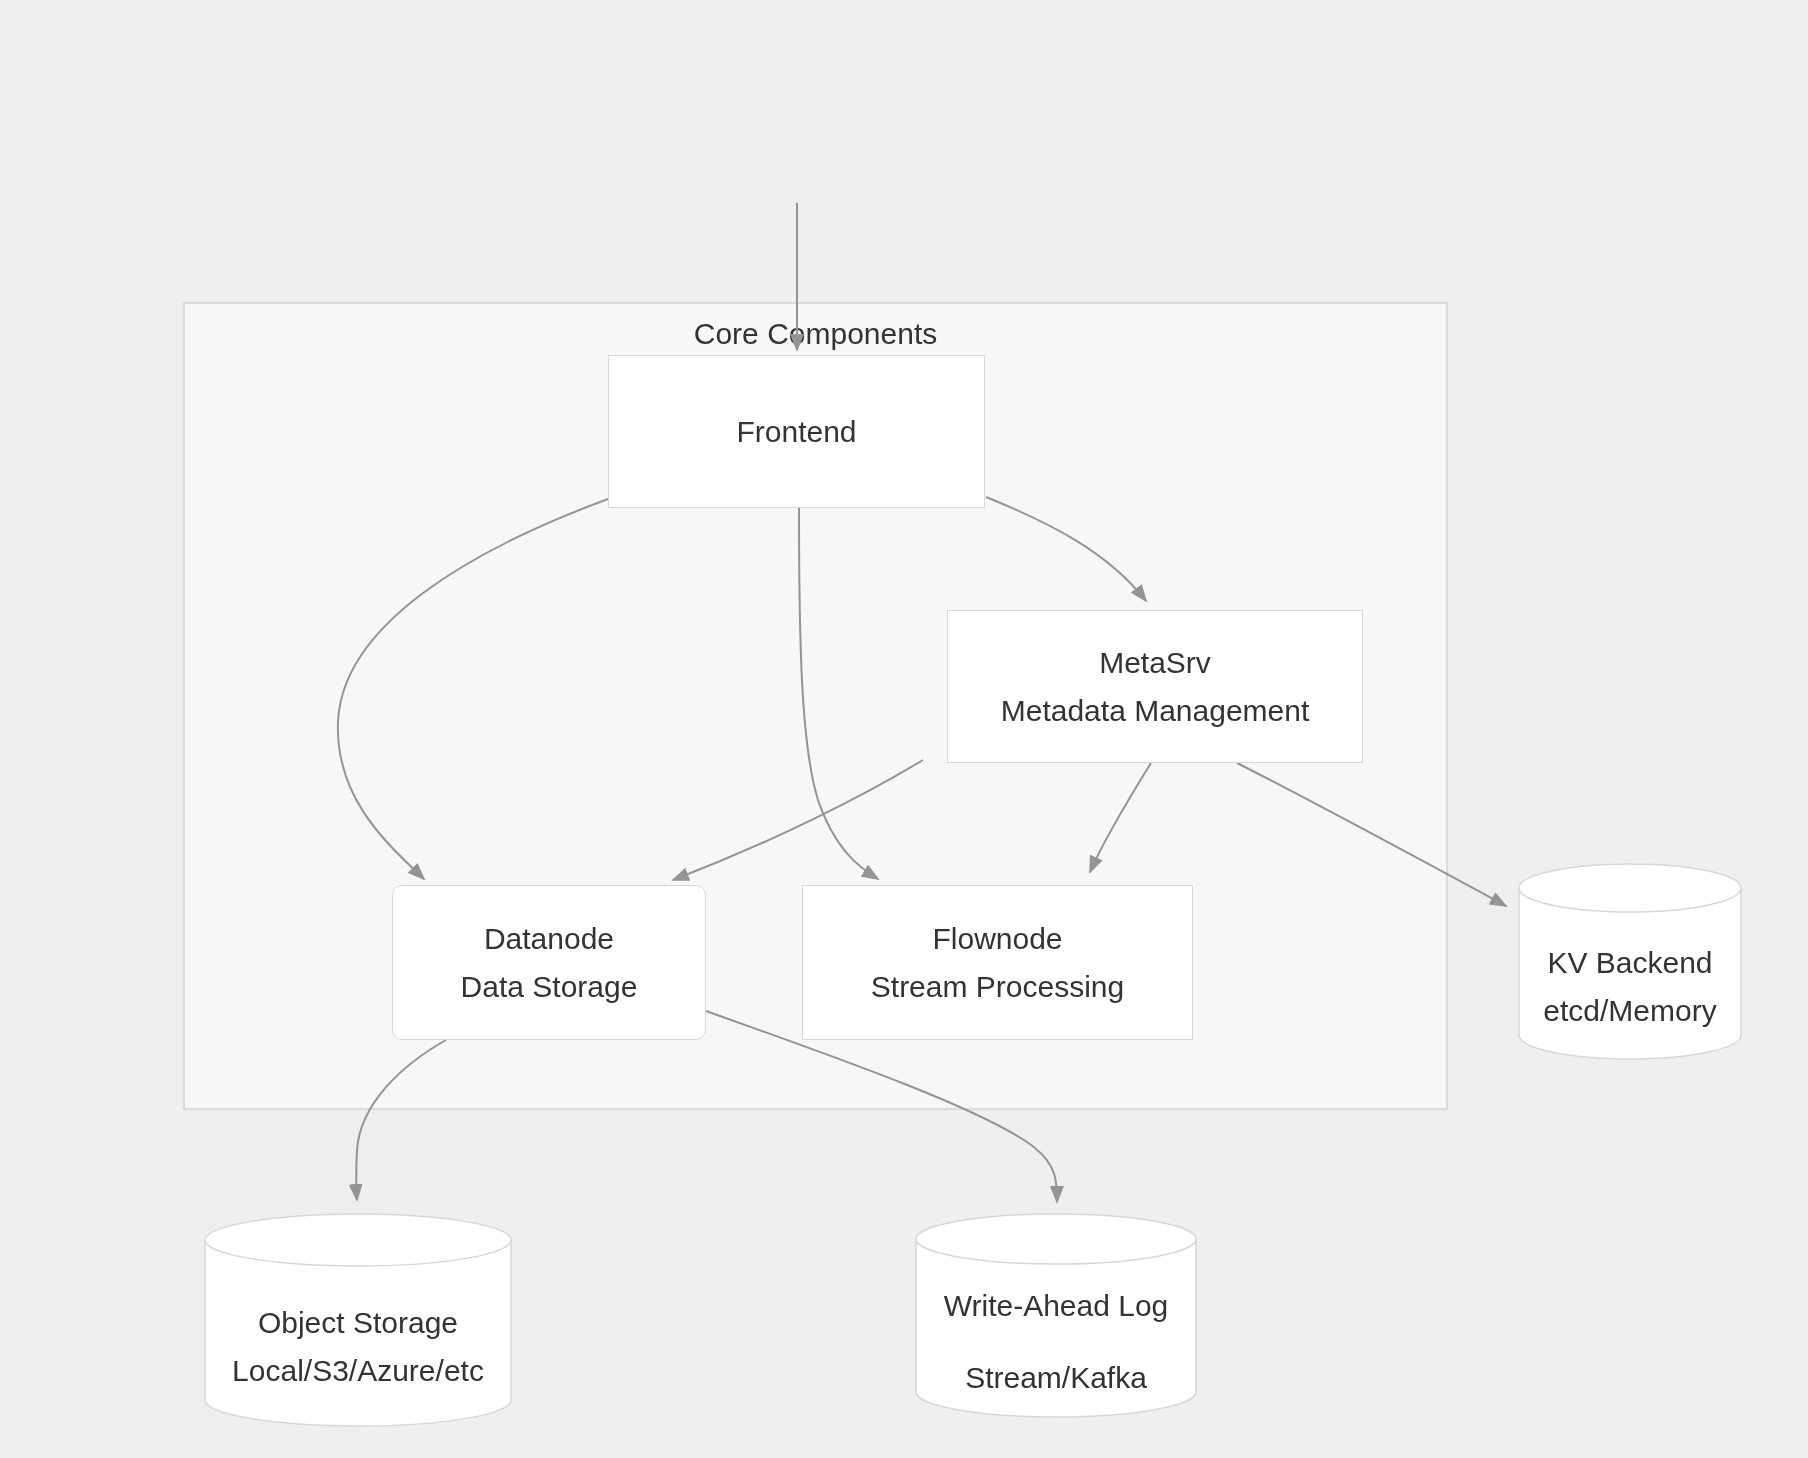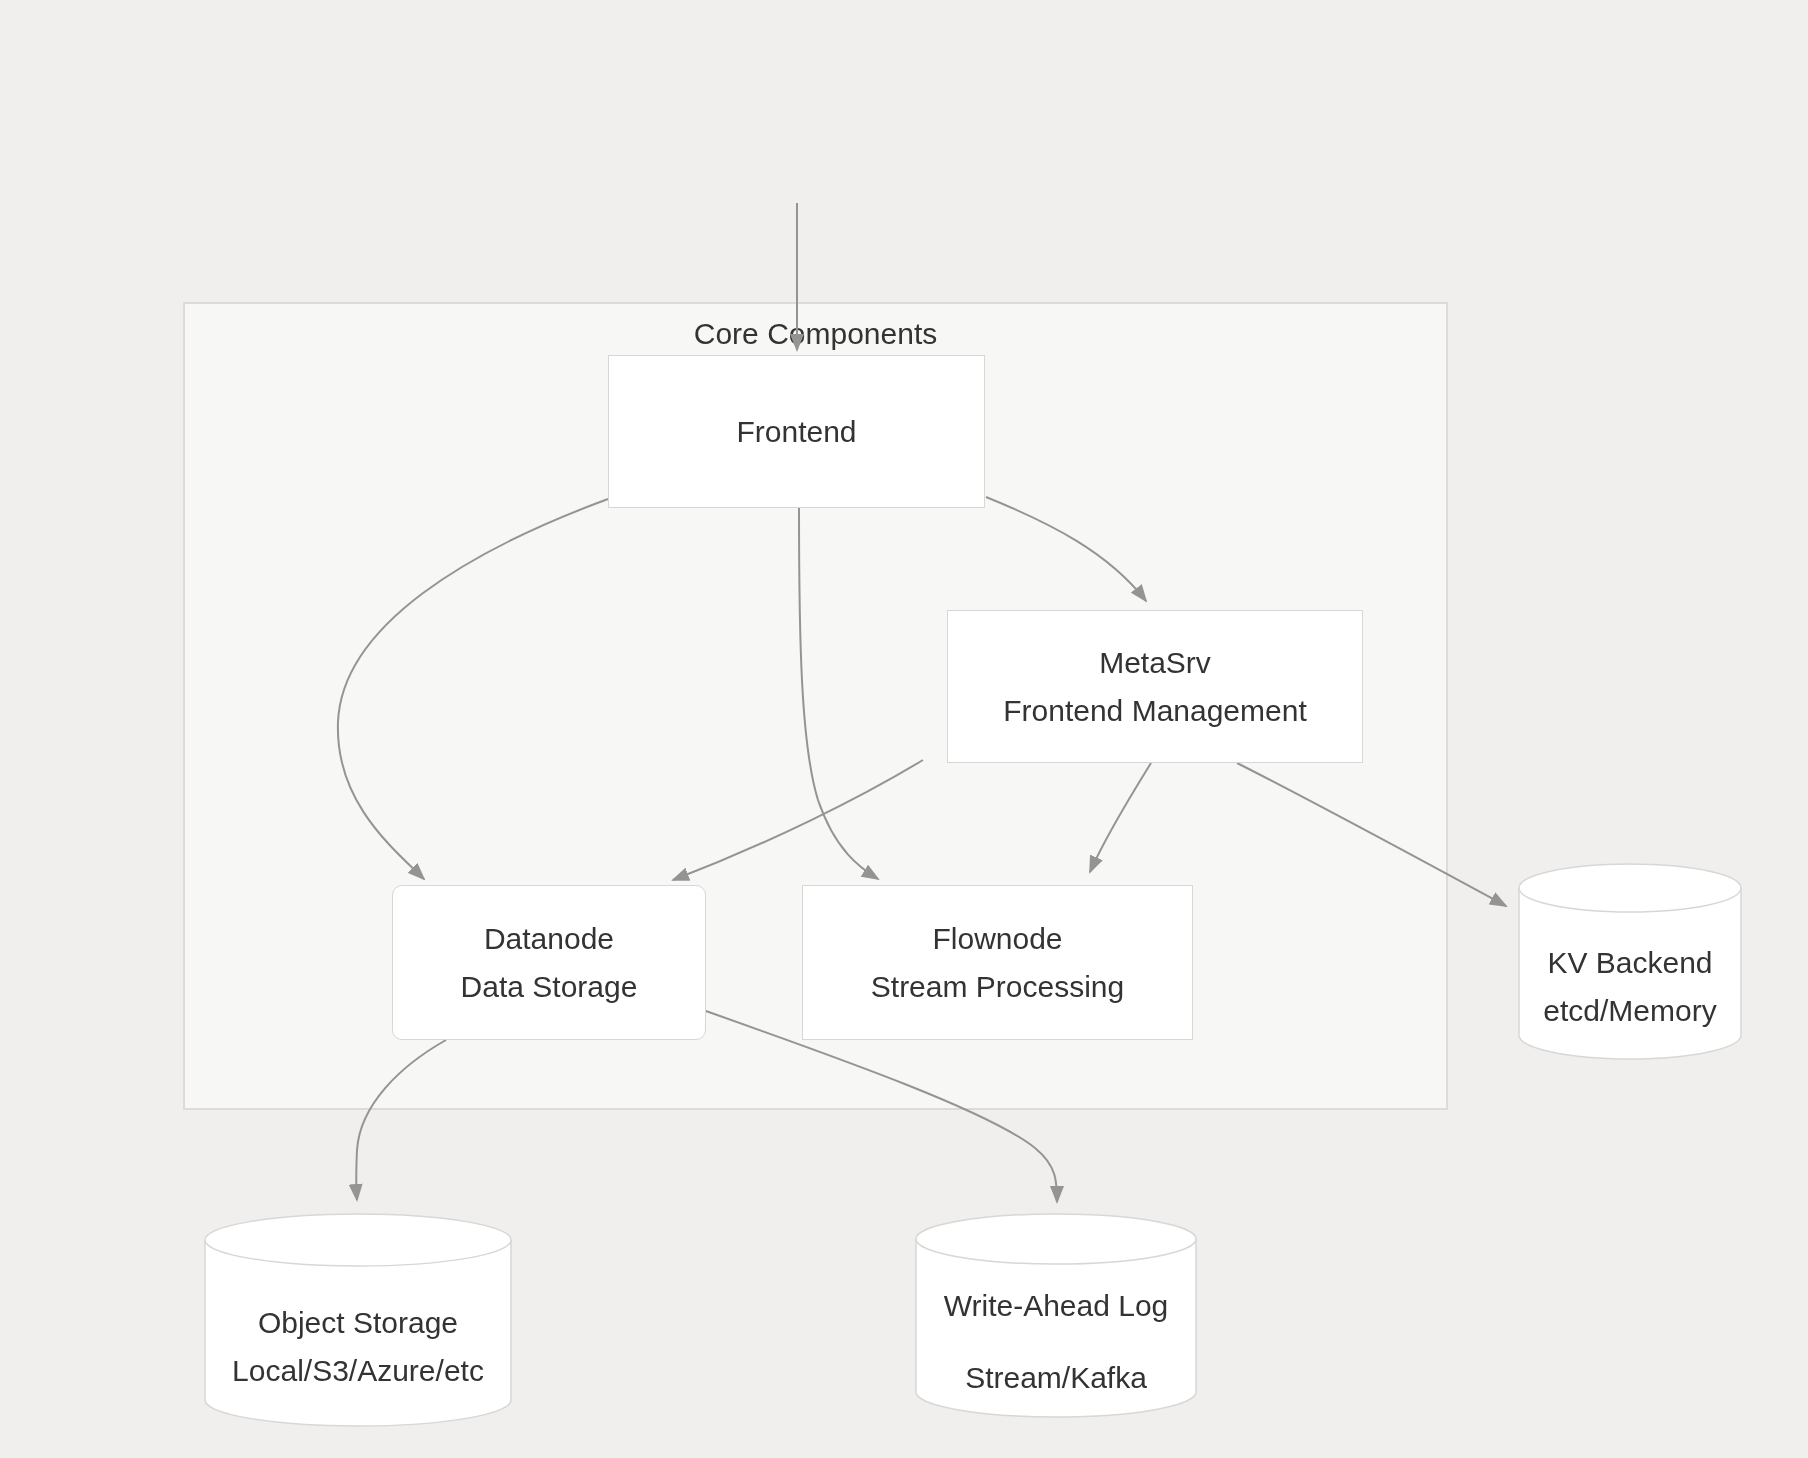--- a/index.html
+++ b/index.html
@@ -85,21 +85,21 @@
     <path class="edge" d="M703,1010 C850,1062 990,1112 1035,1148 C1057,1166 1057,1182 1057,1202" marker-end="url(#arrowhead)"></path>
   </svg>
 
 
   <div class="node" style="left:608px;top:355px;width:377px;height:153px;">
     <div>Frontend</div>
   </div>
 
   <div class="node" style="left:923px;top:610px;width:416px;height:153px;margin-left:24px;">
     <div>MetaSrv</div>
-    <div>Frontend Management</div>
+    <div>Metadata Management</div>
   </div>
 
   <div class="node" style="left:392px;top:885px;width:314px;height:155px;border-radius:10px;">
     <div>Datanode</div>
     <div>Data Storage</div>
   </div>
 
   <div class="node" style="left:802px;top:885px;width:391px;height:155px;">
     <div>Flownode</div>
     <div>Stream Processing</div>

